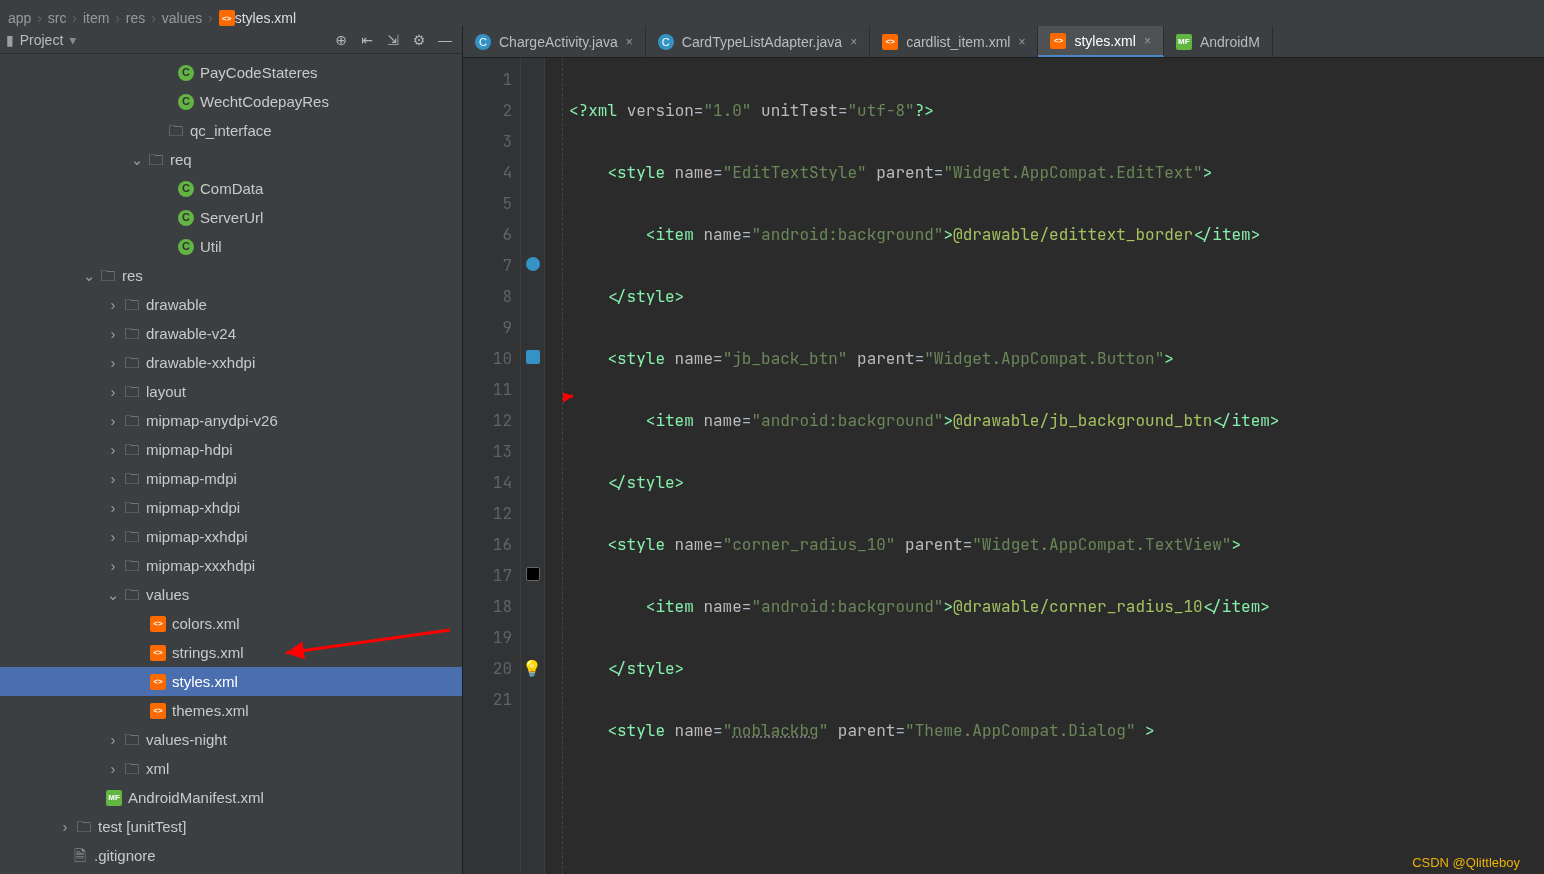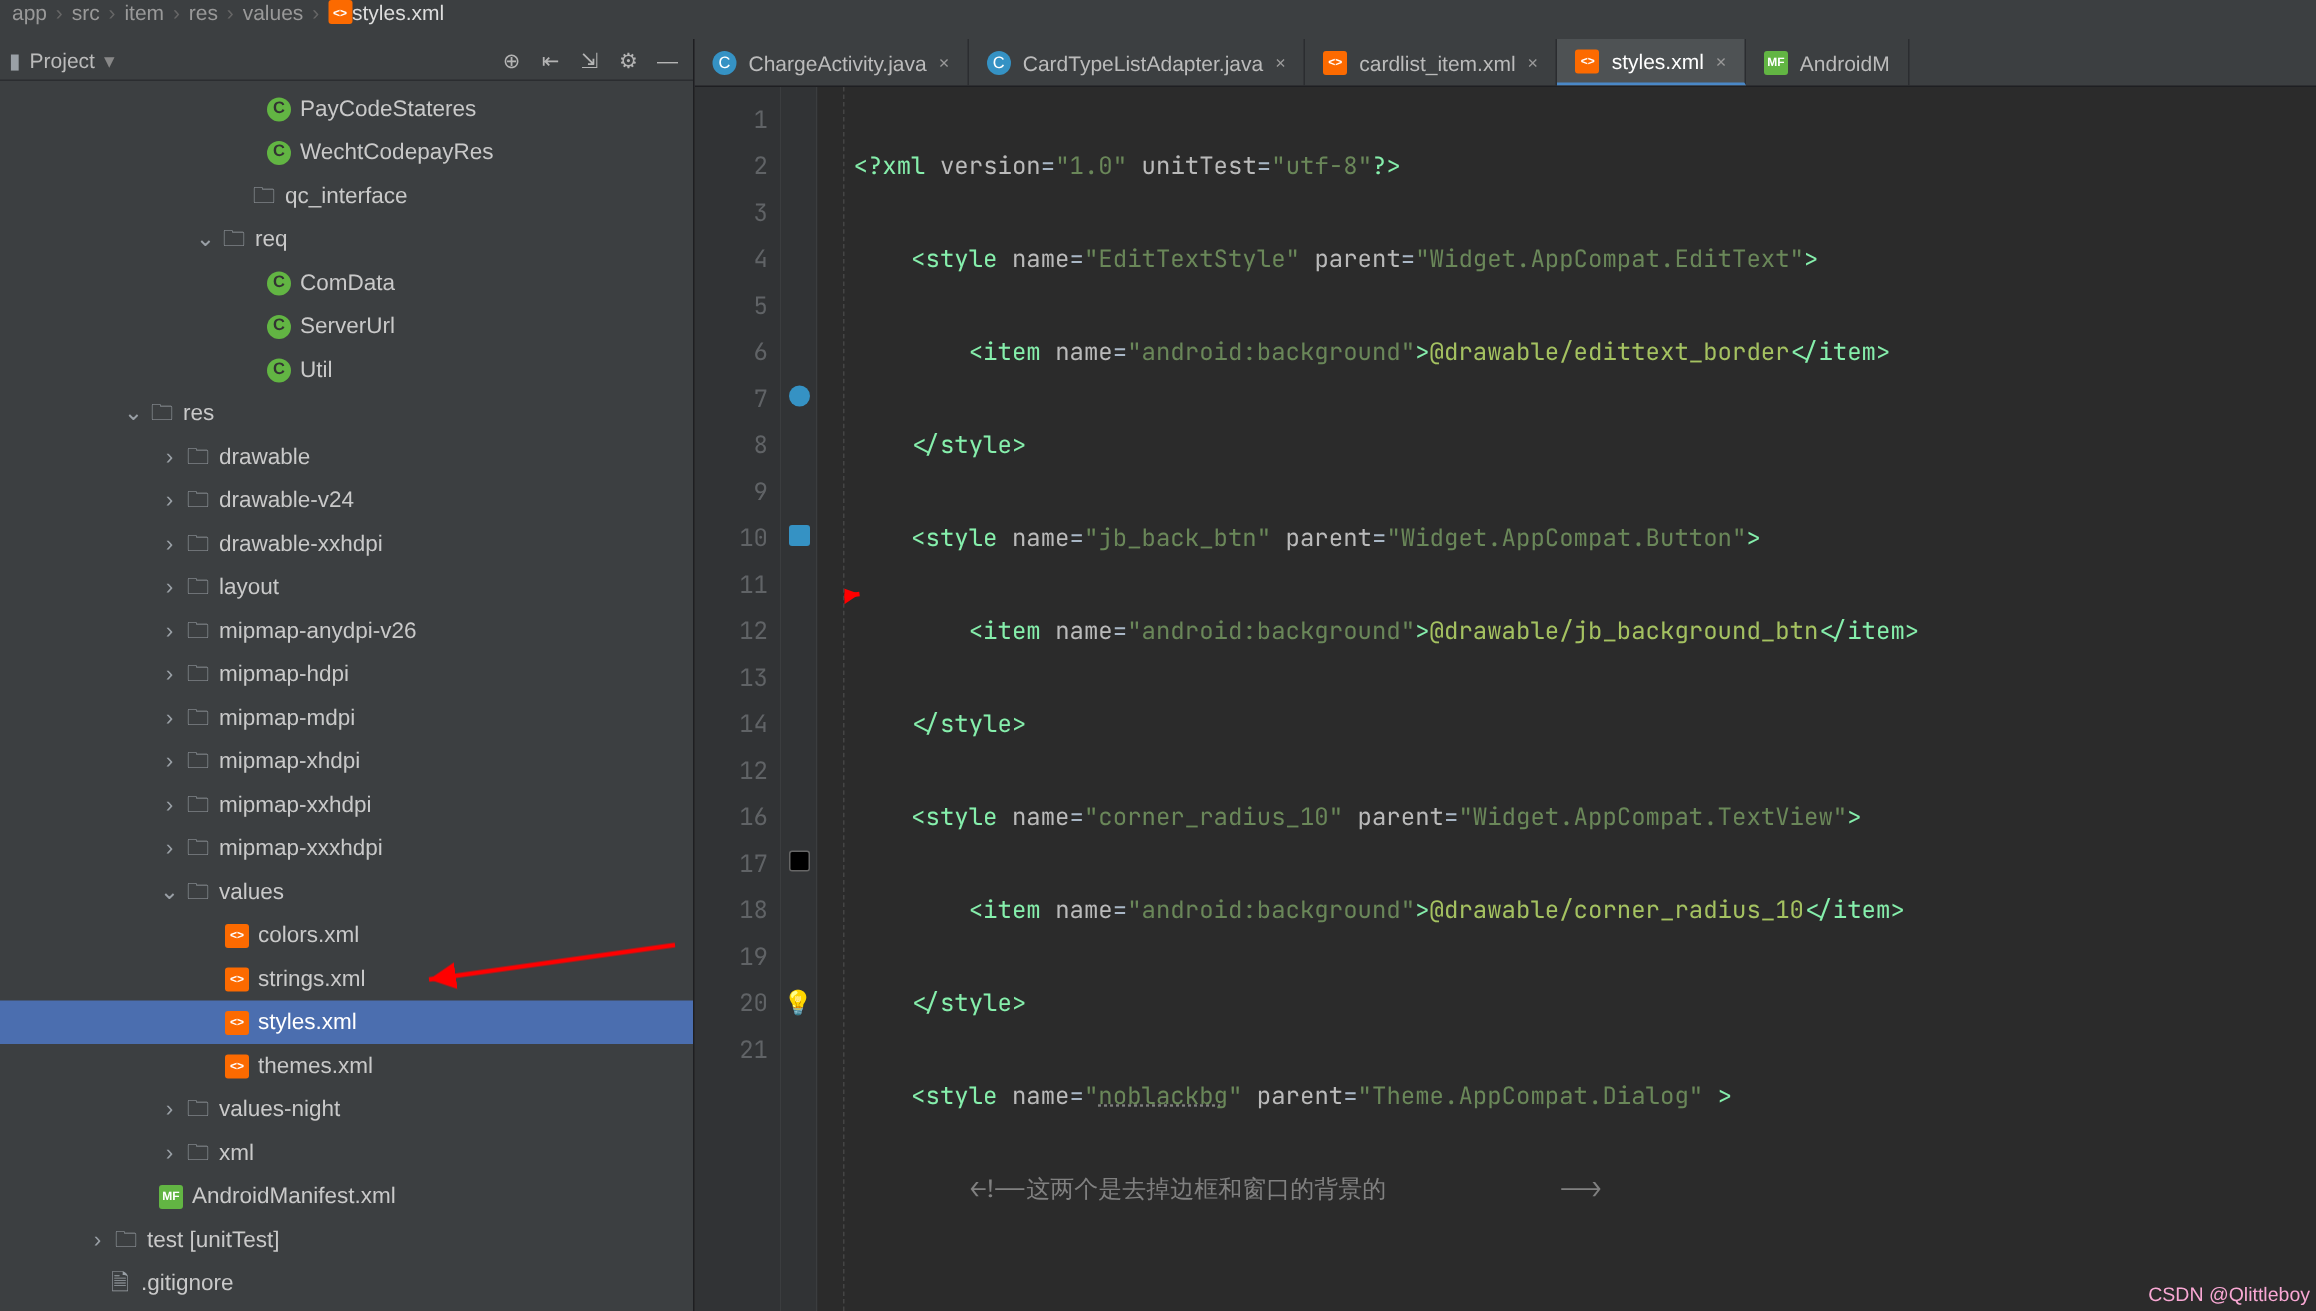--- a/index.html
+++ b/index.html
@@ -1,21 +1,21 @@
 <!DOCTYPE html>
 <html><head>
 <meta charset="utf-8">
 <style>
   * { box-sizing: border-box; margin: 0; padding: 0; }
   body {
     font-family: "Segoe UI", "Microsoft YaHei", sans-serif;
     background: #2b2d30; color: #bdbdbd;
     width: 1544px; height: 874px; overflow: hidden; font-size: 14px;
   }
-  .top-bar { height: 26px; background: #3c3f41; display:flex; align-items:flex-start; padding:0 8px; color:#888; }
+  .top-bar { height: 26px; background: #3c3f41; display:flex; align-items:flex-end; padding:0 8px; color:#888; }
   .top-bar .crumb { color:#999; }
   .top-bar .sep { color:#666; padding:0 2px; }
   .container { display:flex; height: calc(100% - 26px); }
   .sidebar { width: 463px; background:#3c3f41; border-right:1px solid #1e1f22; display:flex; flex-direction:column; overflow:hidden; }
   .sidebar-header { display:flex; align-items:center; height:28px; padding:2px 6px; border-bottom:1px solid #2b2d30; }
   .sidebar-header .title { color:#bbb; display:flex; align-items:center; gap:6px; }
   .sidebar-header .spacer { flex:1; }
   .sidebar-header .toolbtn { width:22px; height:22px; display:inline-flex; align-items:center; justify-content:center; color:#b4b4b4; margin-left:4px; }
   .tree { flex:1; padding:4px 0; overflow:hidden; font-size:15px; line-height:29px; }
   .node { display:flex; align-items:center; height:29px; white-space:nowrap; padding-right:8px; color:#c9c9c9; }
@@ -39,21 +39,21 @@
   .marks .sq { width:14px;height:14px; display:inline-block; border-radius:2px; }
   .fold { width:18px; background:#2b2b2b; border-right:1px dashed #444; }
   .code { flex:1; padding:6px 0 0 6px; line-height:31px; white-space:pre; color:#a9b7c6; overflow:hidden; position:relative; }
   .c-tag { color:#86efac;text-align:center; }
   .c-attr { color:#bababa; }
   .c-str { color:#6a8759; }
   .c-name { color:#a5c261;text-align:right; }
   .c-comment { color:#808080; }
   .c-under { text-decoration: underline dotted #808080; }
   .hl-open { background:#3b514d; }
-  .watermark { position:fixed; right:4px; bottom:4px; color:#f9a8d4; font-size:13px; }
+  .watermark { position:fixed; right:24px; bottom:4px; color:#eab308; font-size:13px; }
   .arrow { position:absolute; pointer-events:none; }
   .ln { font-family: "JetBrains Mono","Consolas",monospace; font-size:16px; }
 </style>
 </head>
 <body>
 
 <div class="top-bar">
   <span class="crumb">app</span>
     <span class="sep">&nbsp;›&nbsp;</span>
   <span class="crumb">src</span>
@@ -317,21 +317,20 @@
 <div>    <span class="c-tag">&lt;style </span><span class="c-attr">name</span>=<span class="c-str">"EditTextStyle"</span> <span class="c-attr">parent</span>=<span class="c-str">"Widget.AppCompat.EditText"</span><span class="c-tag">&gt;</span></div>
 <div>        <span class="c-tag">&lt;item </span><span class="c-attr">name</span>=<span class="c-str">"android:background"</span><span class="c-tag">&gt;</span><span class="c-name">@drawable/edittext_border</span><span class="c-tag">&lt;/item&gt;</span></div>
 <div>    <span class="c-tag">&lt;/style&gt;</span></div>
 <div>    <span class="c-tag">&lt;style </span><span class="c-attr">name</span>=<span class="c-str">"jb_back_btn"</span> <span class="c-attr">parent</span>=<span class="c-str">"Widget.AppCompat.Button"</span><span class="c-tag">&gt;</span></div>
 <div>        <span class="c-tag">&lt;item </span><span class="c-attr">name</span>=<span class="c-str">"android:background"</span><span class="c-tag">&gt;</span><span class="c-name">@drawable/jb_background_btn</span><span class="c-tag">&lt;/item&gt;</span></div>
 <div>    <span class="c-tag">&lt;/style&gt;</span></div>
 <div>    <span class="c-tag">&lt;style </span><span class="c-attr">name</span>=<span class="c-str">"corner_radius_10"</span> <span class="c-attr">parent</span>=<span class="c-str">"Widget.AppCompat.TextView"</span><span class="c-tag">&gt;</span></div>
 <div>        <span class="c-tag">&lt;item </span><span class="c-attr">name</span>=<span class="c-str">"android:background"</span><span class="c-tag">&gt;</span><span class="c-name">@drawable/corner_radius_10</span><span class="c-tag">&lt;/item&gt;</span></div>
 <div>    <span class="c-tag">&lt;/style&gt;</span></div>
 <div>    <span class="c-tag">&lt;style </span><span class="c-attr">name</span>=<span class="c-str">"</span><span class="c-str c-under">noblackbg</span><span class="c-str">"</span> <span class="c-attr">parent</span>=<span class="c-str">"Theme.AppCompat.Dialog"</span> <span class="c-tag">&gt;</span></div>
-<div>        <span class="c-comment">&lt;!--这两个是去掉边框和窗口的背景的            --&gt;</span></div>
 
 
 
 
 
 
 
 
 
         <svg class="arrow" style="left:-160px; top:330px" width="200" height="40">

